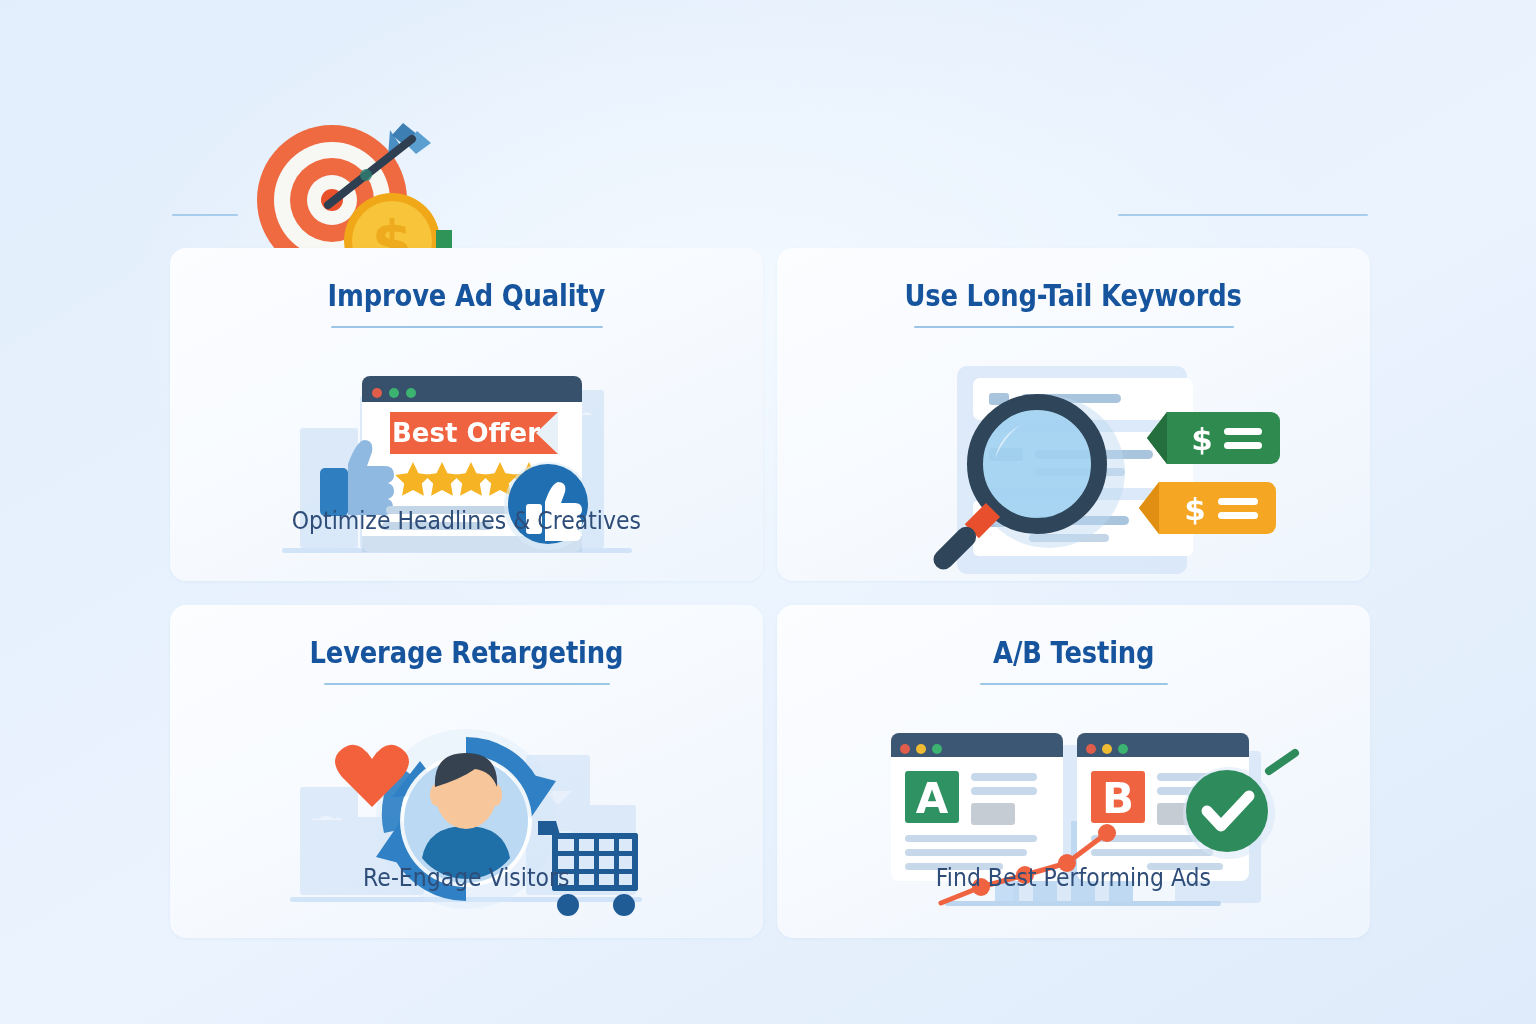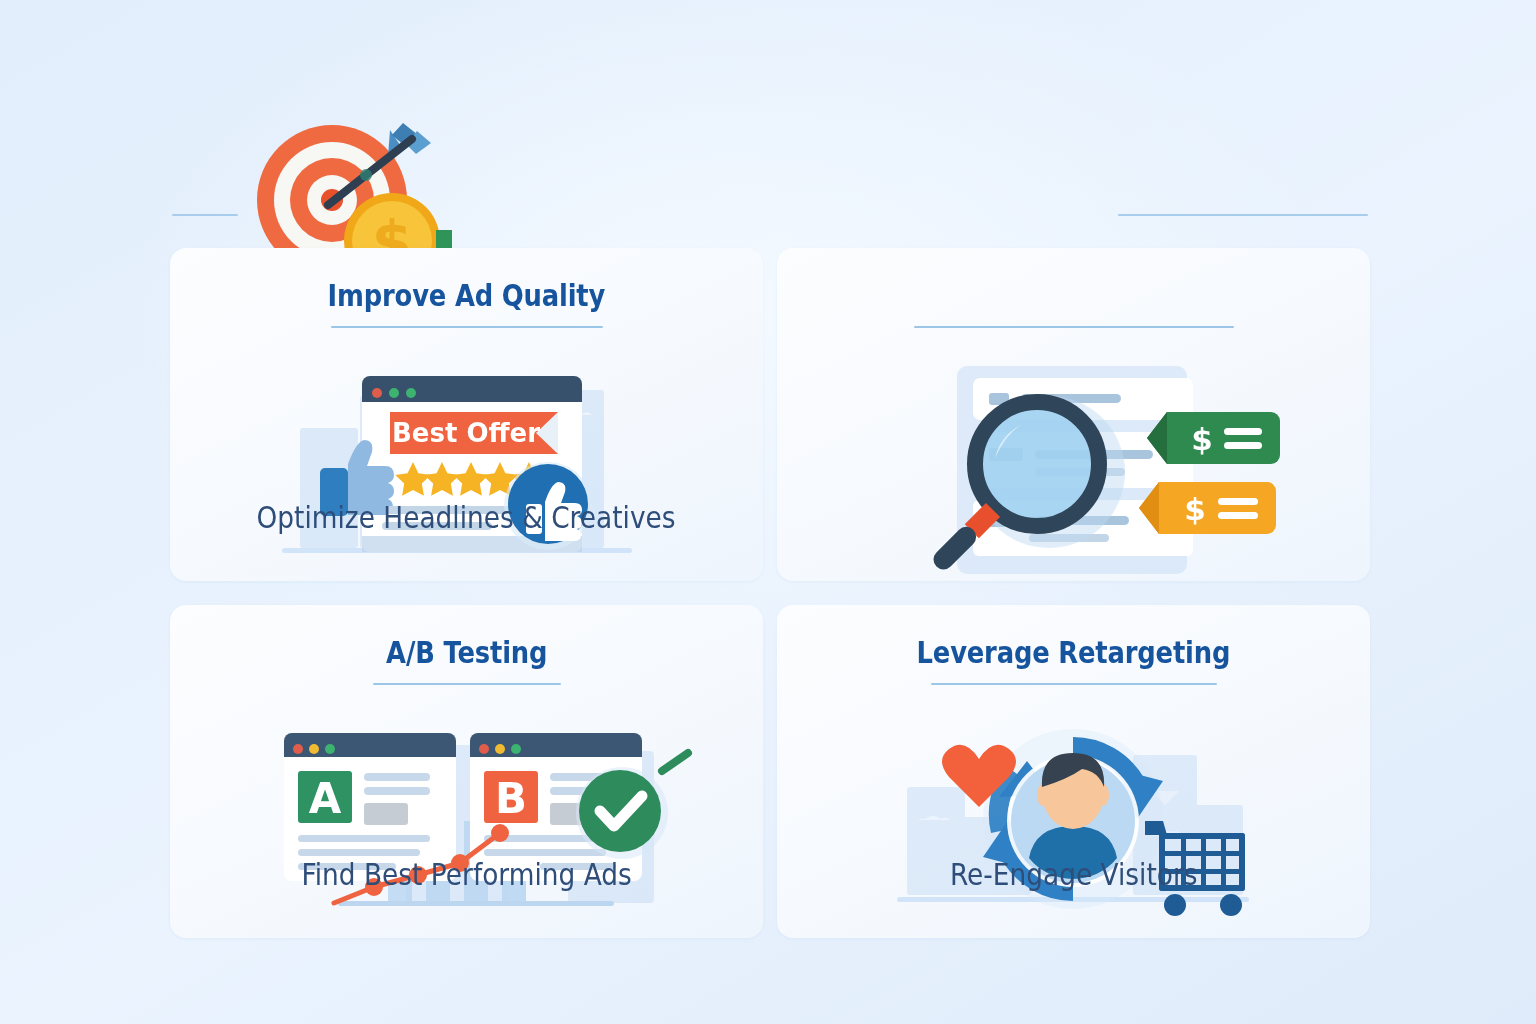--- a/index.html
+++ b/index.html
@@ -74,21 +74,21 @@
   .card-title span{ display:inline-block; transform:scaleX(0.86); }
   .title-underline{
     position:absolute; top:78px; height:2px;
     background:#9cc6e8; border-radius:2px;
     left:50%; transform:translateX(-50%);
   }
   .card-caption{
     position:absolute; left:0; right:0; bottom:46px;
     text-align:center;
     font-family:"DejaVu Sans", sans-serif;
-    font-weight:400; font-size:30px; color:#2e4d79;
+    font-weight:400; font-size:25px; color:#2e4d79;
   }
   .card-caption span{ display:inline-block; transform:scaleX(0.88); }
   .art{
     position:absolute; left:0; right:0; top:104px; height:236px;
   }
   .art svg{ display:block; width:100%; height:100%; }
 </style>
 </head>
 <body>
 
@@ -168,20 +168,23 @@
         <path d="M375 150 q6 -18 13 -20 q9 0 7 10 l-4 11 h14 q7 0 7 7 q0 5 -5 6 q5 2 5 7 q0 5 -5 6
                  q4 2 4 6 q0 6 -7 6 h-29 z" fill="#ffffff"></path>
       </svg>
     </div>
     <div class="card-caption">
       <span>Optimize Headlines &amp; Creatives</span>
     </div>
   </div>
 
   <div class="card">
+    <div class="card-title">
+      <span>Use Long-Tail Keywords</span>
+    </div>
     <div class="title-underline" style="width:320px;"></div>
     <div class="art">
       <svg viewBox="0 0 593 236" preserveAspectRatio="xMidYMid meet">
         <rect x="180" y="14" width="230" height="208" rx="10" fill="#cde0f6" opacity=".6"></rect>
         <rect x="196" y="26" width="220" height="42" rx="7" fill="#ffffff"></rect>
         <rect x="212" y="41" width="20" height="12" rx="3" fill="#a9c4dd"></rect>
         <rect x="244" y="42" width="100" height="9" rx="4.5" fill="#a9c4dd"></rect>
         <rect x="196" y="80" width="220" height="56" rx="6" fill="#ffffff"></rect>
         <rect x="212" y="96" width="34" height="13" rx="3" fill="#a9c4dd"></rect>
         <rect x="258" y="98" width="118" height="9" rx="4.5" fill="#a9c4dd"></rect>
@@ -213,20 +216,77 @@
           <text x="418" y="168" font-family="DejaVu Sans, sans-serif" font-size="31" font-weight="700" fill="#ffffff" text-anchor="middle">$</text>
           <rect x="441" y="146" width="40" height="7" rx="3.5" fill="#ffffff"></rect>
           <rect x="441" y="160" width="40" height="7" rx="3.5" fill="#ffffff"></rect>
         </g>
       </svg>
     </div>
   </div>
 
   <div class="card">
     <div class="card-title">
+      <span>Leverage Retargeting</span>
+    </div>
+    <div class="title-underline" style="width:286px;"></div>
+    <div class="art">
+      <svg viewBox="0 0 593 236" preserveAspectRatio="xMidYMid meet">
+        <g opacity=".5" fill="#c5dcf5">
+          <rect x="130" y="78" width="58" height="108" rx="3"></rect>
+          <rect x="184" y="108" width="70" height="78" rx="3"></rect>
+          <rect x="356" y="46" width="64" height="140" rx="3"></rect>
+          <rect x="414" y="96" width="52" height="90" rx="3"></rect>
+          <path d="M148 110 q8 -6 16 0 q5 -3 9 1 h-32 q3 -2 7 -1z" fill="#e4eefb"></path>
+          <path d="M374 82 h28 l-14 14z" fill="#dbe9fa"></path>
+          <rect x="374" y="122" width="28" height="5" rx="2.5" fill="#dbe9fa"></rect>
+        </g>
+        <rect x="120" y="188" width="352" height="5" rx="2.5" fill="#c5dcf5" opacity=".75"></rect>
+
+        <circle cx="296" cy="110" r="90" fill="#d7e8f8" opacity=".35"></circle>
+        <path d="M296 28 a82 82 0 0 1 71 41 l-17 10 a62 62 0 0 0 -54 -31z" fill="#2f80c4"></path>
+        <path d="M340 60 l46 12 l-26 38z" fill="#2f80c4"></path>
+        <path d="M296 192 a82 82 0 0 1 -71 -41 l17 -10 a62 62 0 0 0 54 31z" fill="#2f80c4"></path>
+        <path d="M252 160 l-46 -12 l26 -38z" fill="#2f80c4"></path>
+        <path d="M214 124 a82 82 0 0 1 14 -68 l16 12 a62 62 0 0 0 -11 52z" fill="#2f80c4" opacity=".92"></path>
+        <path d="M222 88 l28 -36 l26 34z" fill="#2f80c4"></path>
+
+        <circle cx="296" cy="112" r="66" fill="#ffffff" opacity=".92"></circle>
+        <circle cx="296" cy="112" r="62" fill="#bcd9f3"></circle>
+        <path d="M296 170 a56 56 0 0 1 -44 -21 q6 -32 44 -32 q38 0 44 32 a56 56 0 0 1 -44 21z" fill="#1f6fa8"></path>
+        <ellipse cx="296" cy="84" rx="31" ry="36" fill="#f7c69b"></ellipse>
+        <ellipse cx="266" cy="86" rx="6" ry="11" fill="#f7c69b"></ellipse>
+        <ellipse cx="326" cy="86" rx="6" ry="11" fill="#f7c69b"></ellipse>
+        <path d="M265 78 q-2 -34 31 -34 q33 0 31 34 q-6 -16 -22 -18 q-14 10 -40 18z" fill="#36424f"></path>
+
+        <path d="M216 48 q-14 -22 -30 -10 q-14 11 0 28 l30 30 l30 -30 q14 -17 0 -28 q-16 -12 -30 10z" transform="translate(-14,2)" fill="#f2603c"></path>
+
+        <g fill="#1f5c96">
+          <rect x="382" y="124" width="86" height="6" rx="3"></rect>
+          <rect x="382" y="124" width="6" height="58" rx="3"></rect>
+          <rect x="462" y="124" width="6" height="58" rx="3"></rect>
+          <rect x="382" y="176" width="86" height="6" rx="3"></rect>
+          <rect x="404" y="124" width="5" height="58"></rect>
+          <rect x="424" y="124" width="5" height="58"></rect>
+          <rect x="444" y="124" width="5" height="58"></rect>
+          <rect x="382" y="142" width="86" height="5"></rect>
+          <rect x="382" y="160" width="86" height="5"></rect>
+          <path d="M368 112 h18 l4 14 h-22z"></path>
+          <circle cx="398" cy="196" r="11"></circle>
+          <circle cx="454" cy="196" r="11"></circle>
+        </g>
+      </svg>
+    </div>
+    <div class="card-caption">
+      <span>Re-Engage Visitors</span>
+    </div>
+  </div>
+
+  <div class="card">
+    <div class="card-title">
       <span>A/B Testing</span>
     </div>
     <div class="title-underline" style="width:188px;"></div>
     <div class="art">
       <svg viewBox="0 0 593 236" preserveAspectRatio="xMidYMid meet">
         <g opacity=".55" fill="#c8dcf4">
           <rect x="236" y="36" width="120" height="158" rx="4"></rect>
           <rect x="398" y="42" width="86" height="152" rx="4"></rect>
         </g>
         <g opacity=".8" fill="#b9d6f2">
@@ -275,70 +335,13 @@
         <circle cx="450" cy="102" r="41" fill="#2e8b5c"></circle>
         <path d="M430 102 l14 15 l28 -30" fill="none" stroke="#ffffff" stroke-width="11" stroke-linecap="round" stroke-linejoin="round"></path>
         <path d="M492 62 l26 -18" stroke="#2e8b5c" stroke-width="8" stroke-linecap="round"></path>
       </svg>
     </div>
     <div class="card-caption">
       <span>Find Best Performing Ads</span>
     </div>
   </div>
 
-  <div class="card">
-    <div class="card-title">
-      <span>Leverage Retargeting</span>
-    </div>
-    <div class="title-underline" style="width:286px;"></div>
-    <div class="art">
-      <svg viewBox="0 0 593 236" preserveAspectRatio="xMidYMid meet">
-        <g opacity=".5" fill="#c5dcf5">
-          <rect x="130" y="78" width="58" height="108" rx="3"></rect>
-          <rect x="184" y="108" width="70" height="78" rx="3"></rect>
-          <rect x="356" y="46" width="64" height="140" rx="3"></rect>
-          <rect x="414" y="96" width="52" height="90" rx="3"></rect>
-          <path d="M148 110 q8 -6 16 0 q5 -3 9 1 h-32 q3 -2 7 -1z" fill="#e4eefb"></path>
-          <path d="M374 82 h28 l-14 14z" fill="#dbe9fa"></path>
-          <rect x="374" y="122" width="28" height="5" rx="2.5" fill="#dbe9fa"></rect>
-        </g>
-        <rect x="120" y="188" width="352" height="5" rx="2.5" fill="#c5dcf5" opacity=".75"></rect>
-
-        <circle cx="296" cy="110" r="90" fill="#d7e8f8" opacity=".35"></circle>
-        <path d="M296 28 a82 82 0 0 1 71 41 l-17 10 a62 62 0 0 0 -54 -31z" fill="#2f80c4"></path>
-        <path d="M340 60 l46 12 l-26 38z" fill="#2f80c4"></path>
-        <path d="M296 192 a82 82 0 0 1 -71 -41 l17 -10 a62 62 0 0 0 54 31z" fill="#2f80c4"></path>
-        <path d="M252 160 l-46 -12 l26 -38z" fill="#2f80c4"></path>
-        <path d="M214 124 a82 82 0 0 1 14 -68 l16 12 a62 62 0 0 0 -11 52z" fill="#2f80c4" opacity=".92"></path>
-        <path d="M222 88 l28 -36 l26 34z" fill="#2f80c4"></path>
-
-        <circle cx="296" cy="112" r="66" fill="#ffffff" opacity=".92"></circle>
-        <circle cx="296" cy="112" r="62" fill="#bcd9f3"></circle>
-        <path d="M296 170 a56 56 0 0 1 -44 -21 q6 -32 44 -32 q38 0 44 32 a56 56 0 0 1 -44 21z" fill="#1f6fa8"></path>
-        <ellipse cx="296" cy="84" rx="31" ry="36" fill="#f7c69b"></ellipse>
-        <ellipse cx="266" cy="86" rx="6" ry="11" fill="#f7c69b"></ellipse>
-        <ellipse cx="326" cy="86" rx="6" ry="11" fill="#f7c69b"></ellipse>
-        <path d="M265 78 q-2 -34 31 -34 q33 0 31 34 q-6 -16 -22 -18 q-14 10 -40 18z" fill="#36424f"></path>
-
-        <path d="M216 48 q-14 -22 -30 -10 q-14 11 0 28 l30 30 l30 -30 q14 -17 0 -28 q-16 -12 -30 10z" transform="translate(-14,2)" fill="#f2603c"></path>
-
-        <g fill="#1f5c96">
-          <rect x="382" y="124" width="86" height="6" rx="3"></rect>
-          <rect x="382" y="124" width="6" height="58" rx="3"></rect>
-          <rect x="462" y="124" width="6" height="58" rx="3"></rect>
-          <rect x="382" y="176" width="86" height="6" rx="3"></rect>
-          <rect x="404" y="124" width="5" height="58"></rect>
-          <rect x="424" y="124" width="5" height="58"></rect>
-          <rect x="444" y="124" width="5" height="58"></rect>
-          <rect x="382" y="142" width="86" height="5"></rect>
-          <rect x="382" y="160" width="86" height="5"></rect>
-          <path d="M368 112 h18 l4 14 h-22z"></path>
-          <circle cx="398" cy="196" r="11"></circle>
-          <circle cx="454" cy="196" r="11"></circle>
-        </g>
-      </svg>
-    </div>
-    <div class="card-caption">
-      <span>Re-Engage Visitors</span>
-    </div>
-  </div>
-
 </div>
 
 </body></html>

